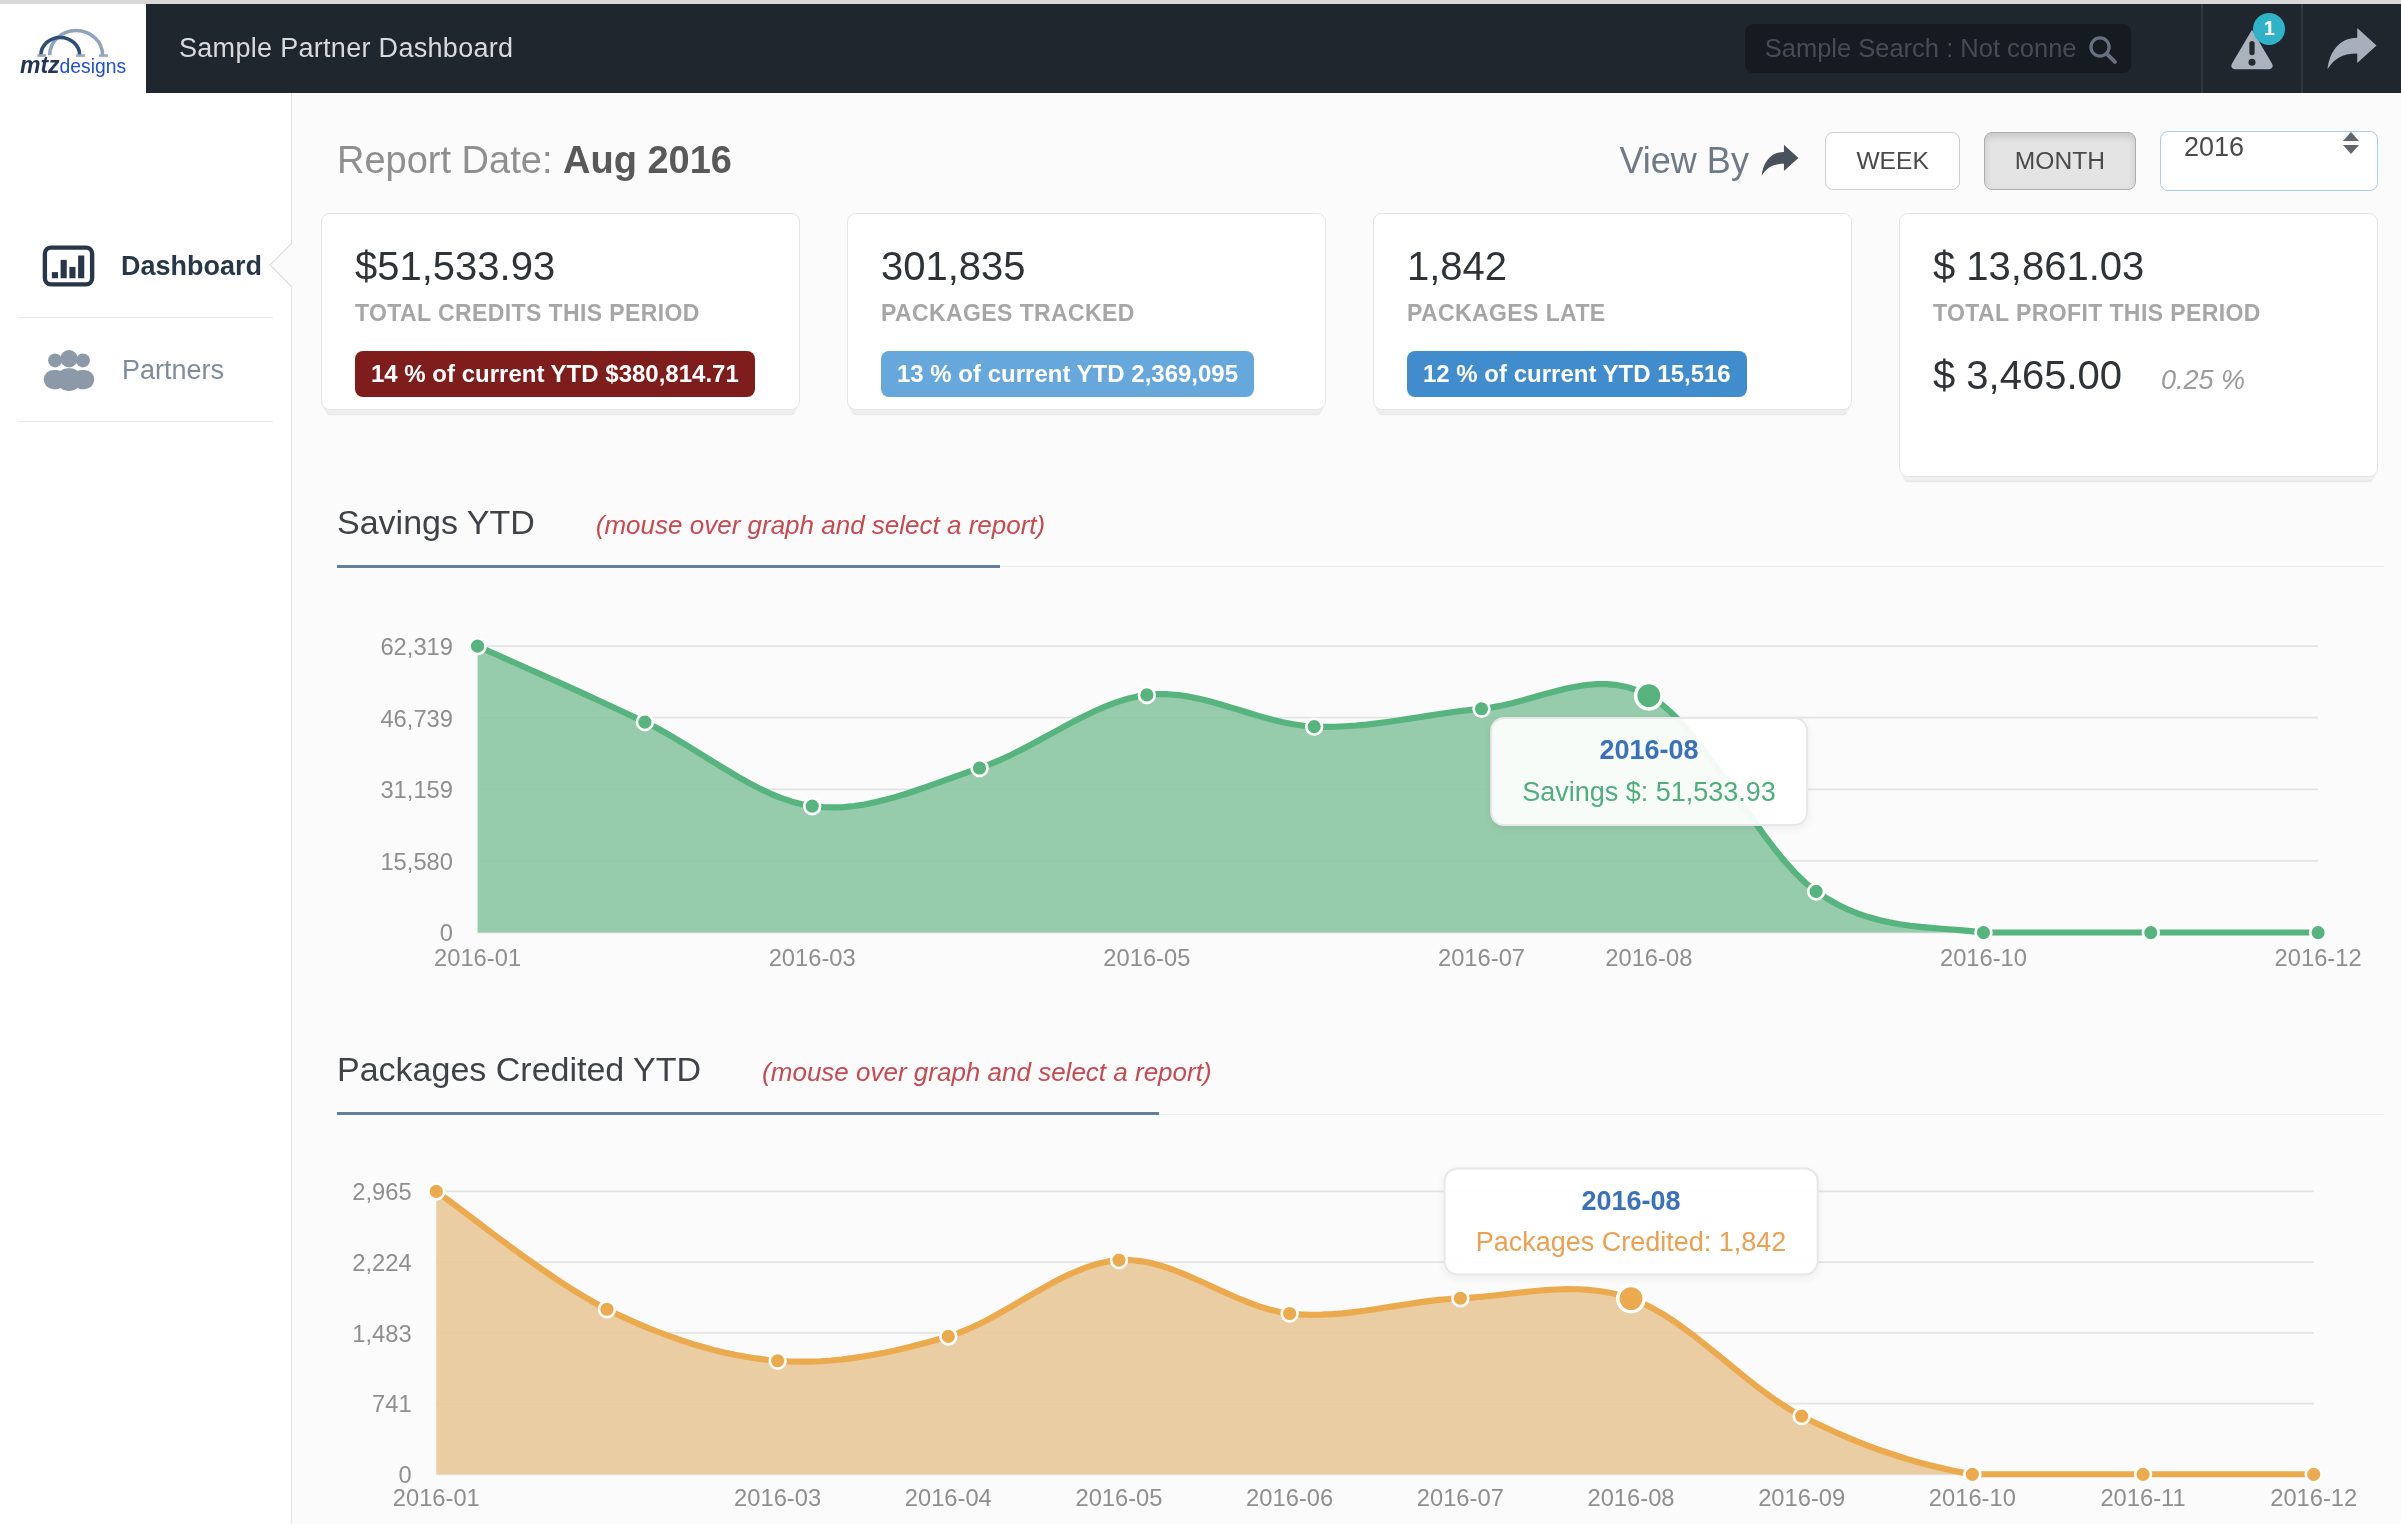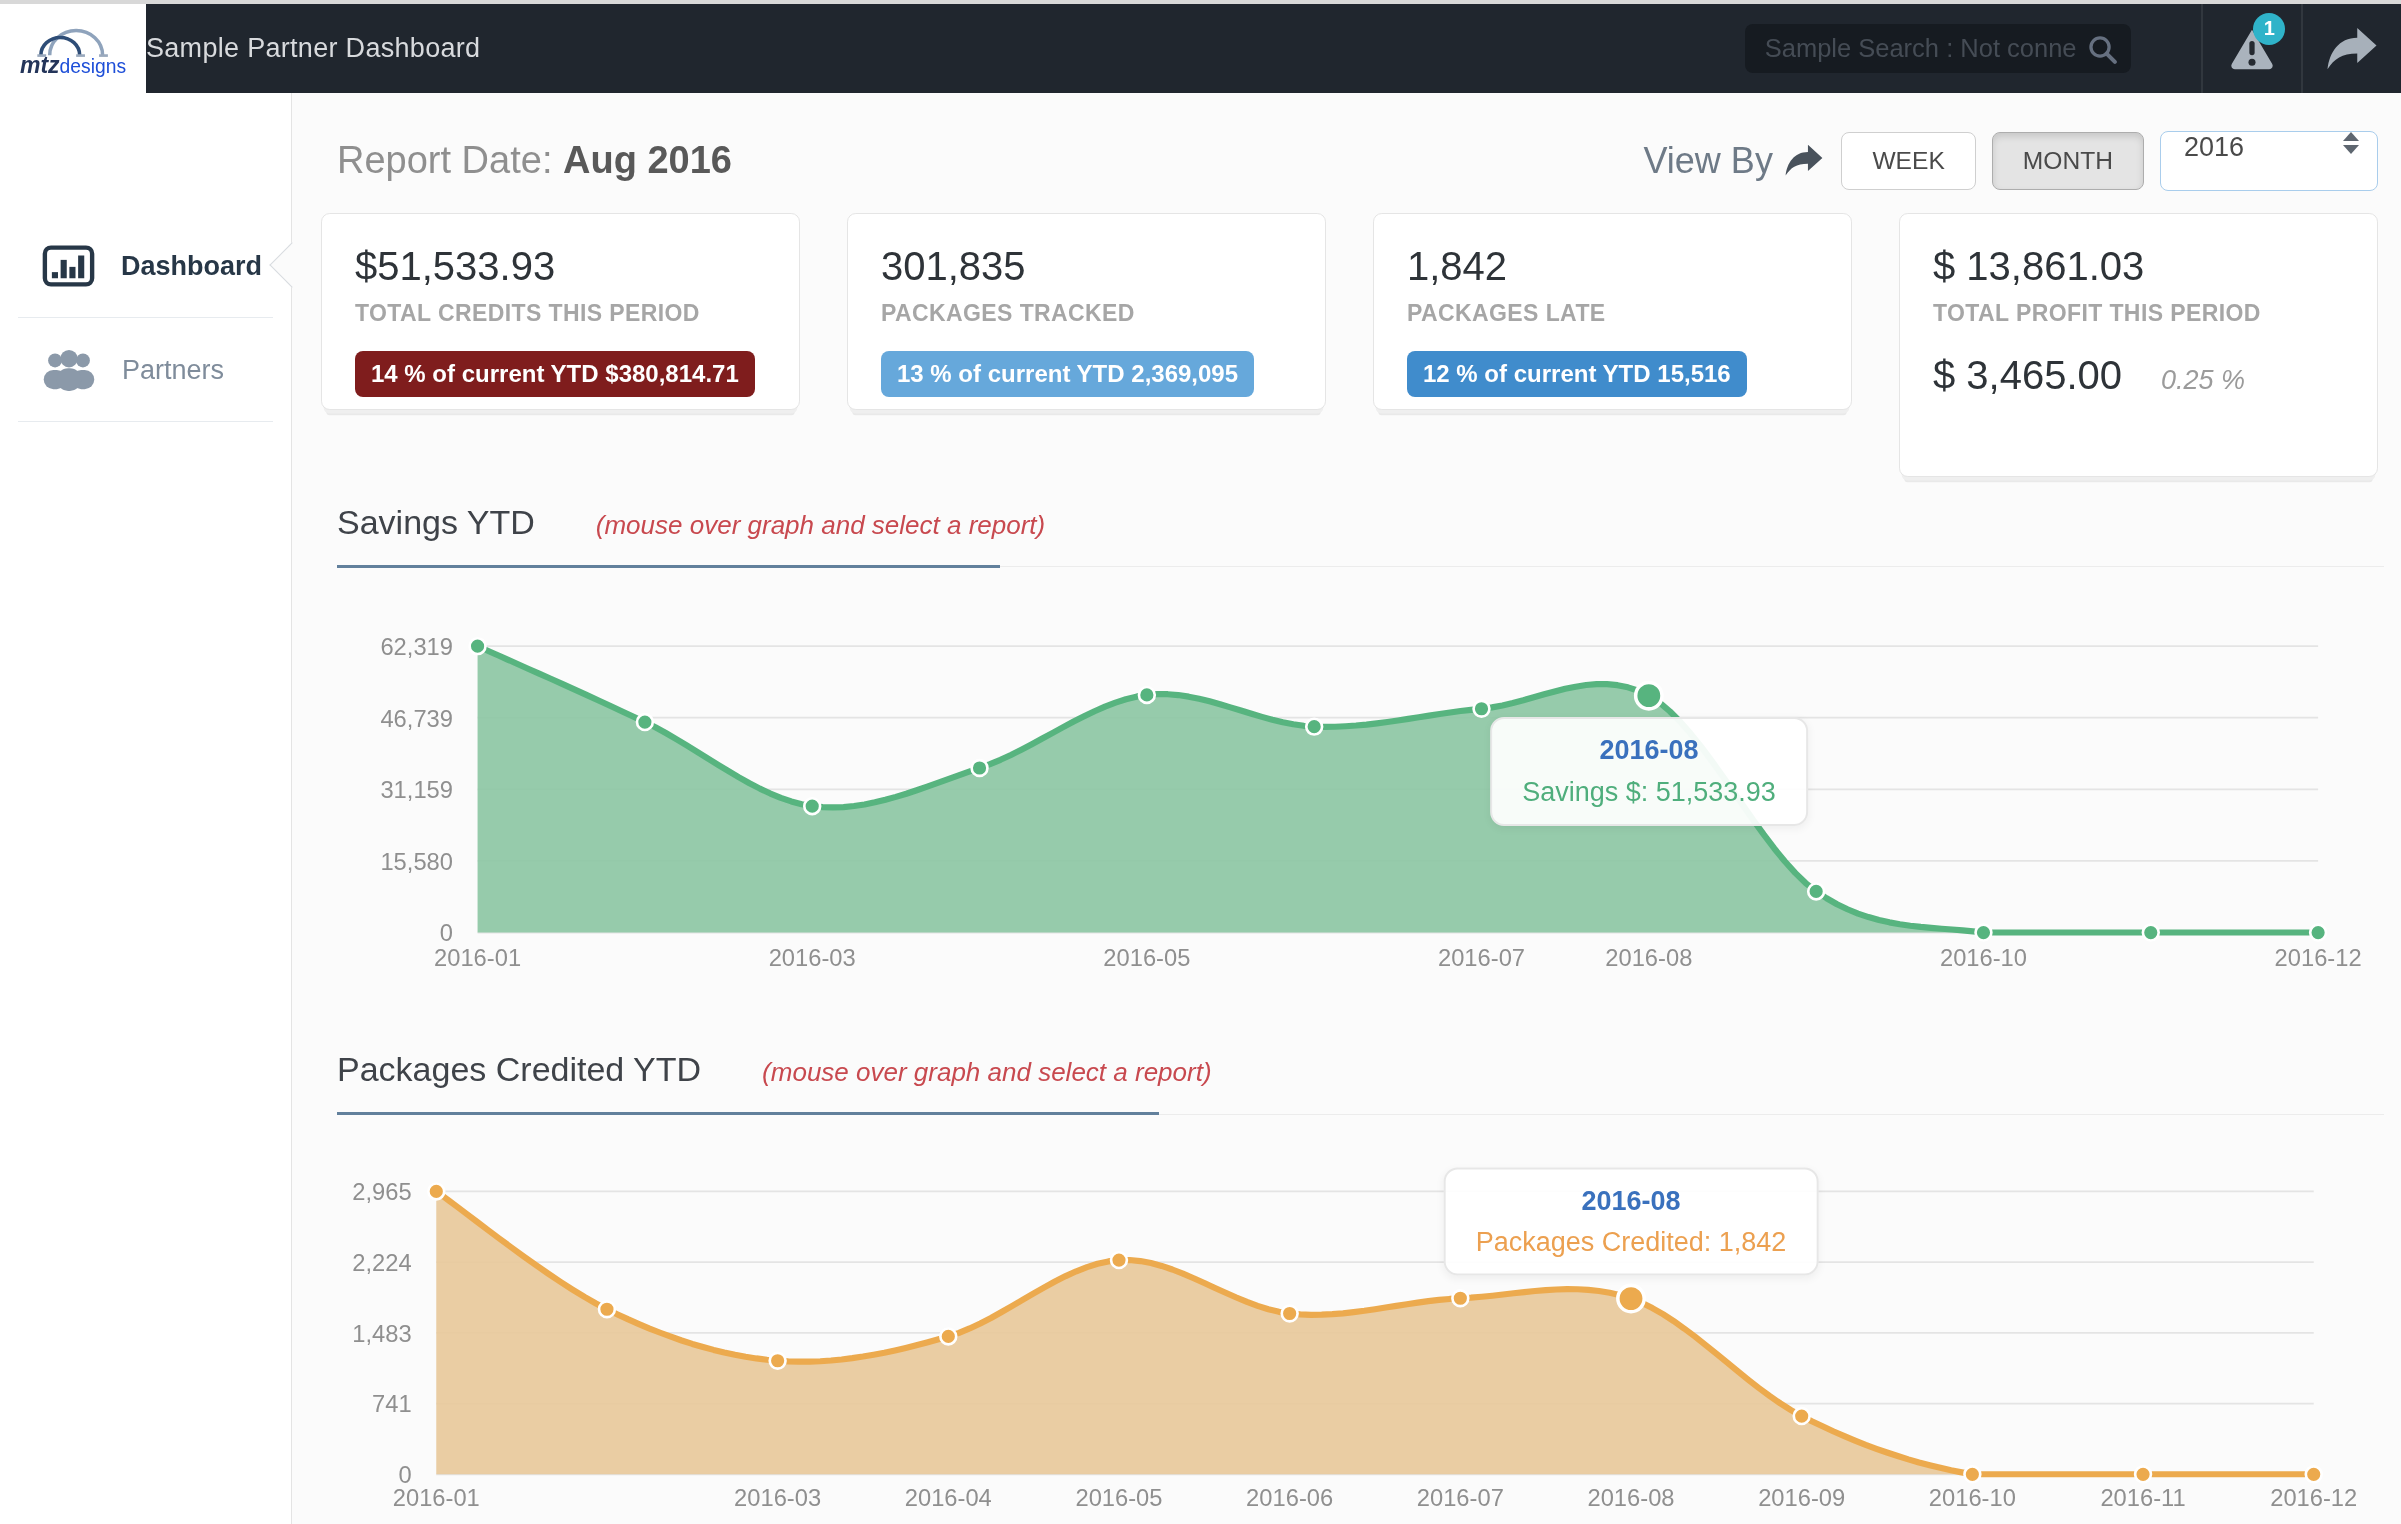--- a/index.html
+++ b/index.html
@@ -9,21 +9,21 @@
   
   .topbar { position:absolute; top:0; left:0; width:2401px; height:93px;
             background:#20262e; border-top:4.4px solid #d8d8d8;
             display:flex; align-items:center; z-index:30; }
   .logo-box { width:146px; height:89px; background:#ffffff;
               display:flex; flex-direction:column; align-items:center; justify-content:center; }
   .logo-arcs { display:block; }
   .logo-text { font-size:21px; color:#24355a; margin-top:-5.3px; white-space:nowrap; }
   .logo-text .b { font-weight:bold; font-style:italic; font-size:23px; }
   .logo-text .l { color:#1d4ed8; font-size:19.3px; }
-  .topbar-title { color:#d8dadd; font-size:27px; letter-spacing:0.3px; }
+  .topbar-title { margin-left:33px; color:#d8dadd; font-size:27px; letter-spacing:0.3px; }
   .topbar-right { margin-left:auto; display:flex; align-items:center; height:100%; }
   .search-wrap { position:relative; margin-right:70px; }
   .search-input { width:386px; height:49px; background:#161b21; border:none; border-radius:8px;
                   color:#8d949c; font-size:25.5px; padding:0 54px 0 19.3px; outline:none;
                   font-family:"Liberation Sans", sans-serif; }
   .search-input::placeholder { color:#454c55; }
   .search-icon { position:absolute; right:12.3px; top:8.8px; }
   .tb-sep { width:1.8px; height:100%; background:rgba(255,255,255,0.08); }
   .tb-icon-cell { width:98px; height:100%; display:flex; align-items:center;
                   justify-content:center; position:relative; cursor:pointer; }
@@ -44,21 +44,21 @@
            background:#fbfbfb; border-left:1.8px solid #d7dbdf; border-bottom:1.8px solid #d7dbdf;
            transform:rotate(45deg); z-index:20; }
 
   
   .main { position:absolute; left:292px; top:93px; right:0; bottom:0;
           padding:0 23px 0 29px; background:#fbfbfb; overflow:hidden; }
 
   .page-head { display:flex; align-items:center; margin-top:37px; height:61px; }
   .report-date { font-size:38px; color:#8f8f8f; margin-left:16px; }
   .report-date b { color:#595959; }
-  .head-right { margin-left:auto; display:flex; align-items:center; gap:16px; }
+  .head-right { margin-left:auto; display:flex; align-items:center; gap:24px; }
   .viewby { font-size:36px; color:#6e7a87; display:flex; align-items:center; gap:10.5px; }
   .btn { height:58px; border-radius:8px; font-size:24.6px; color:#4a4a4a;
          padding:0 30px; display:flex; align-items:center; cursor:pointer;
          font-family:"Liberation Sans", sans-serif; }
   .btn-week { background:#ffffff; border:1.8px solid #cfcfcf; }
   .btn-month { background:#e4e4e4; border:1.8px solid #adadad;
                box-shadow:inset 0 3.5px 7px rgba(0,0,0,0.13); }
   .year-select { width:218px; height:60px; border:1.8px solid #a9cdec; border-radius:8px;
                  background:#ffffff; display:flex; align-items:flex-start; padding:0 17.6px 0 23px;
                  font-size:27px; color:#4a4a4a; cursor:pointer; }

